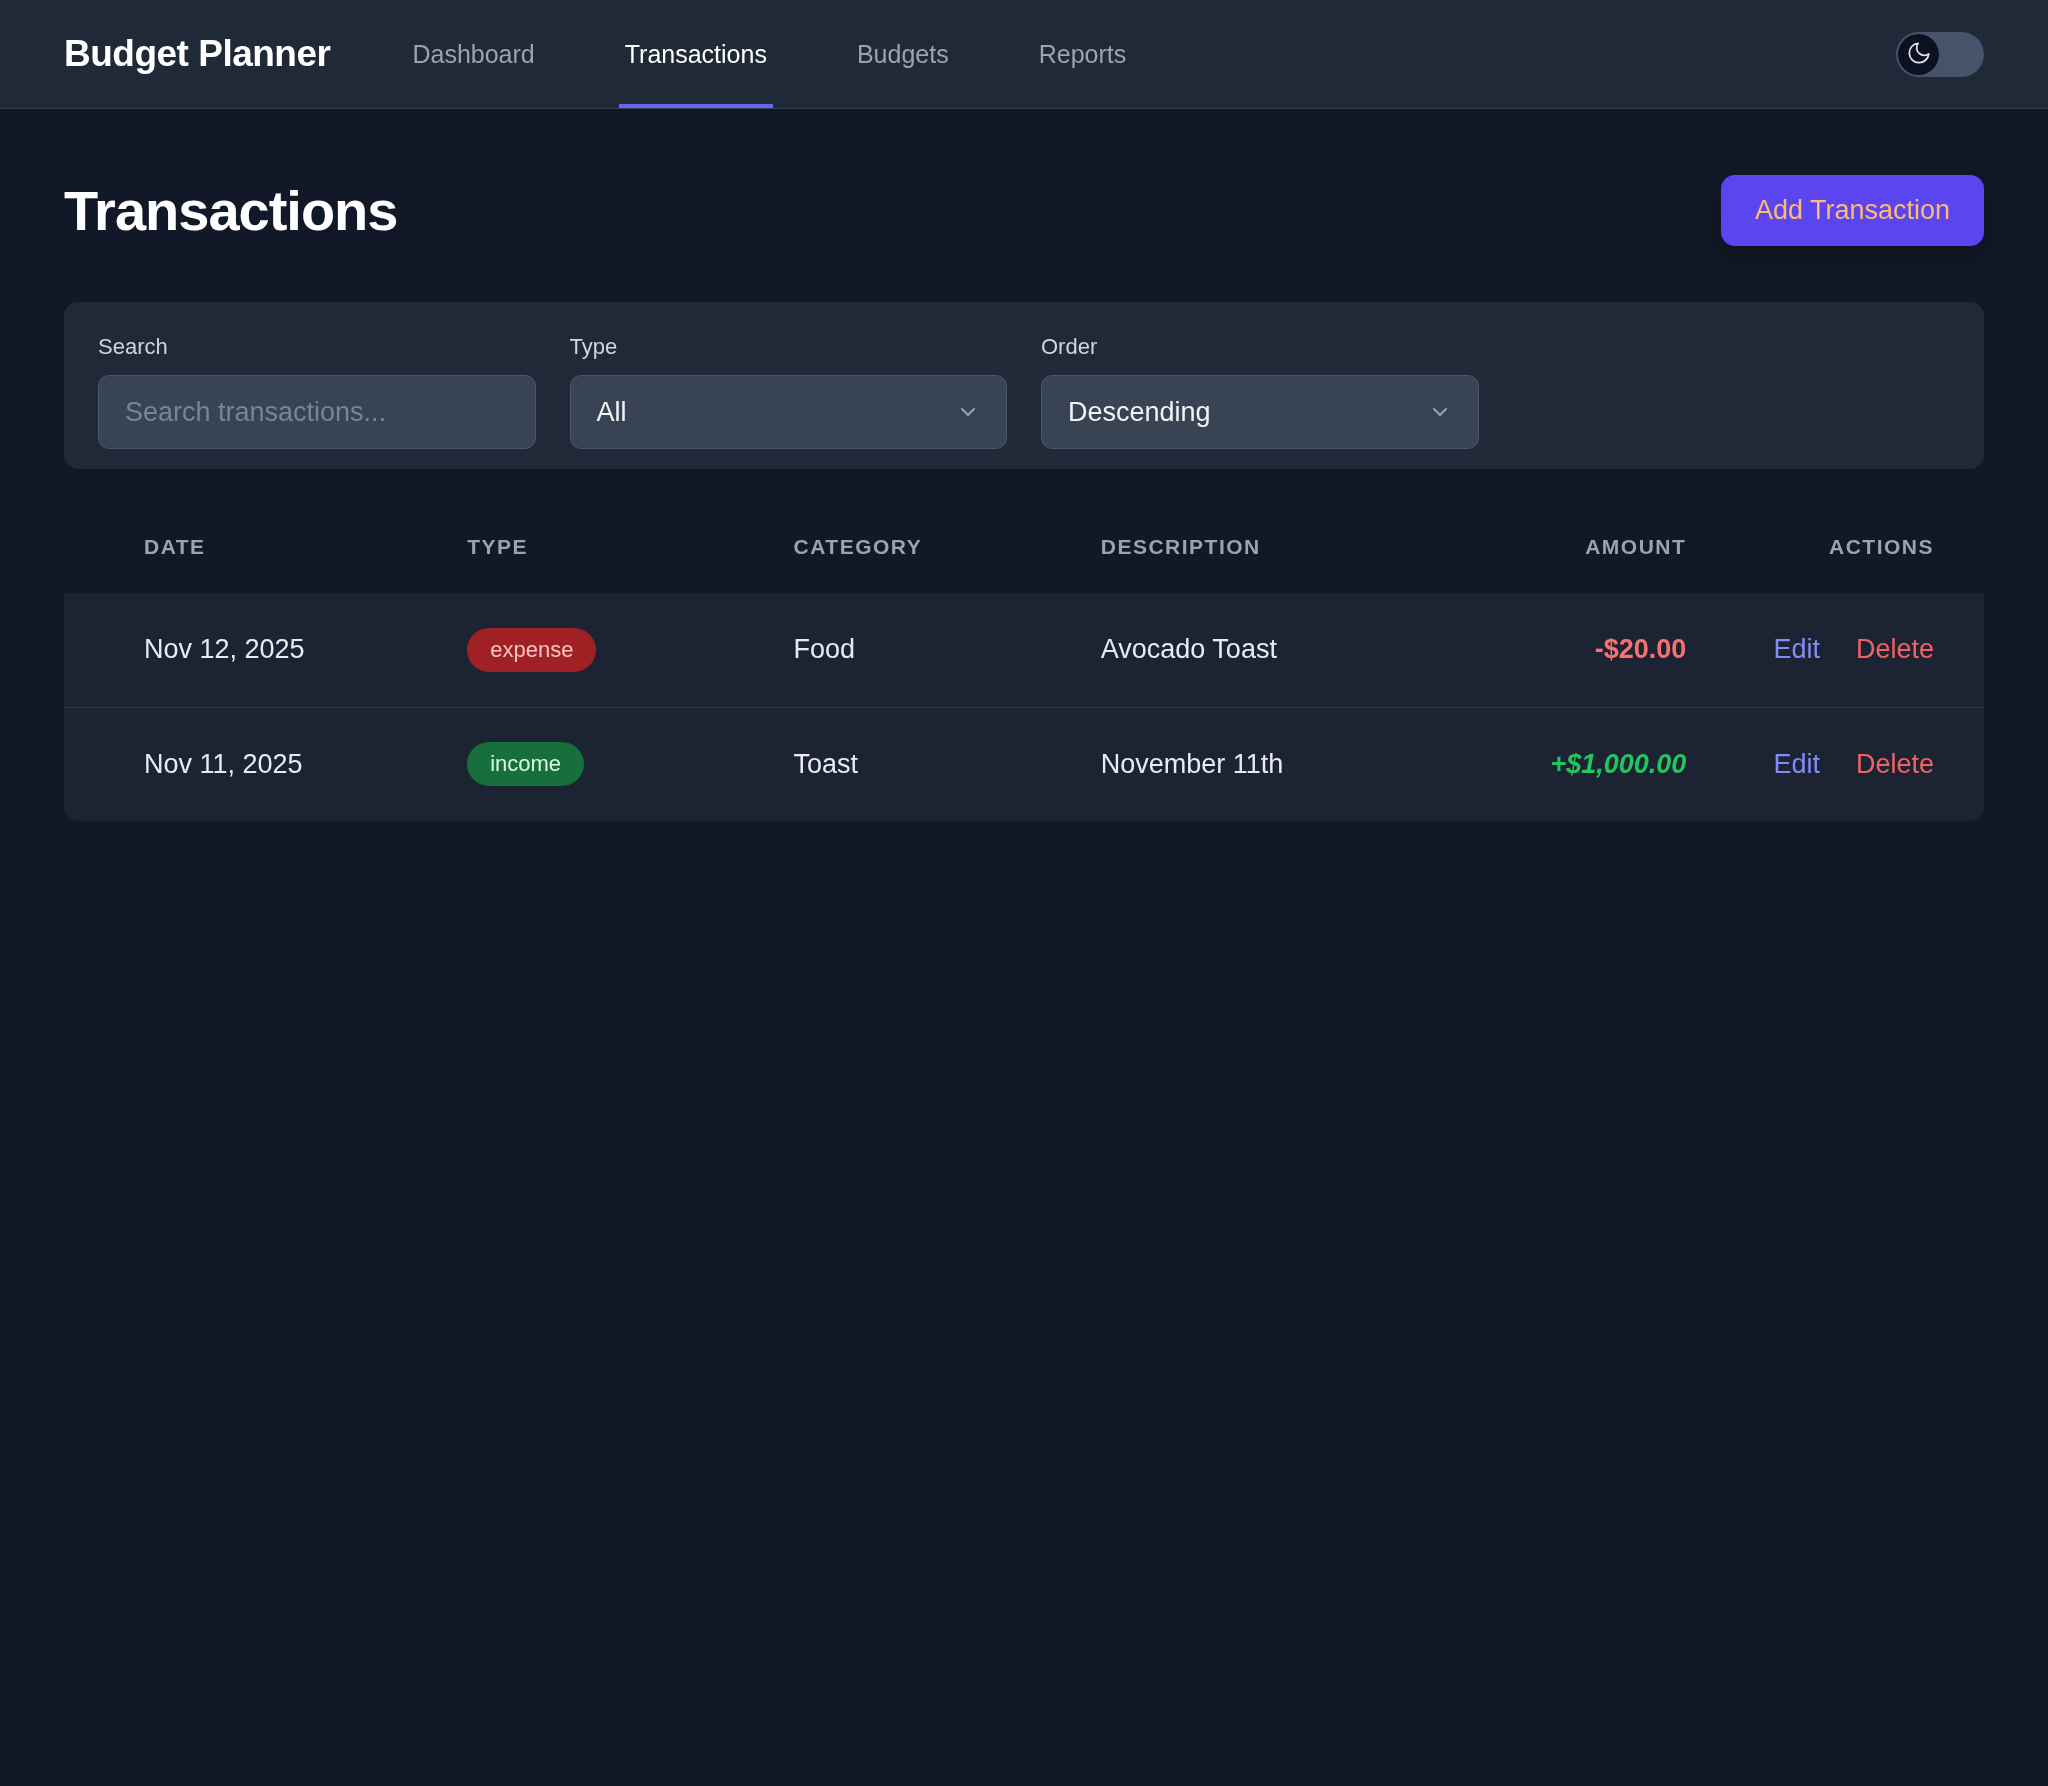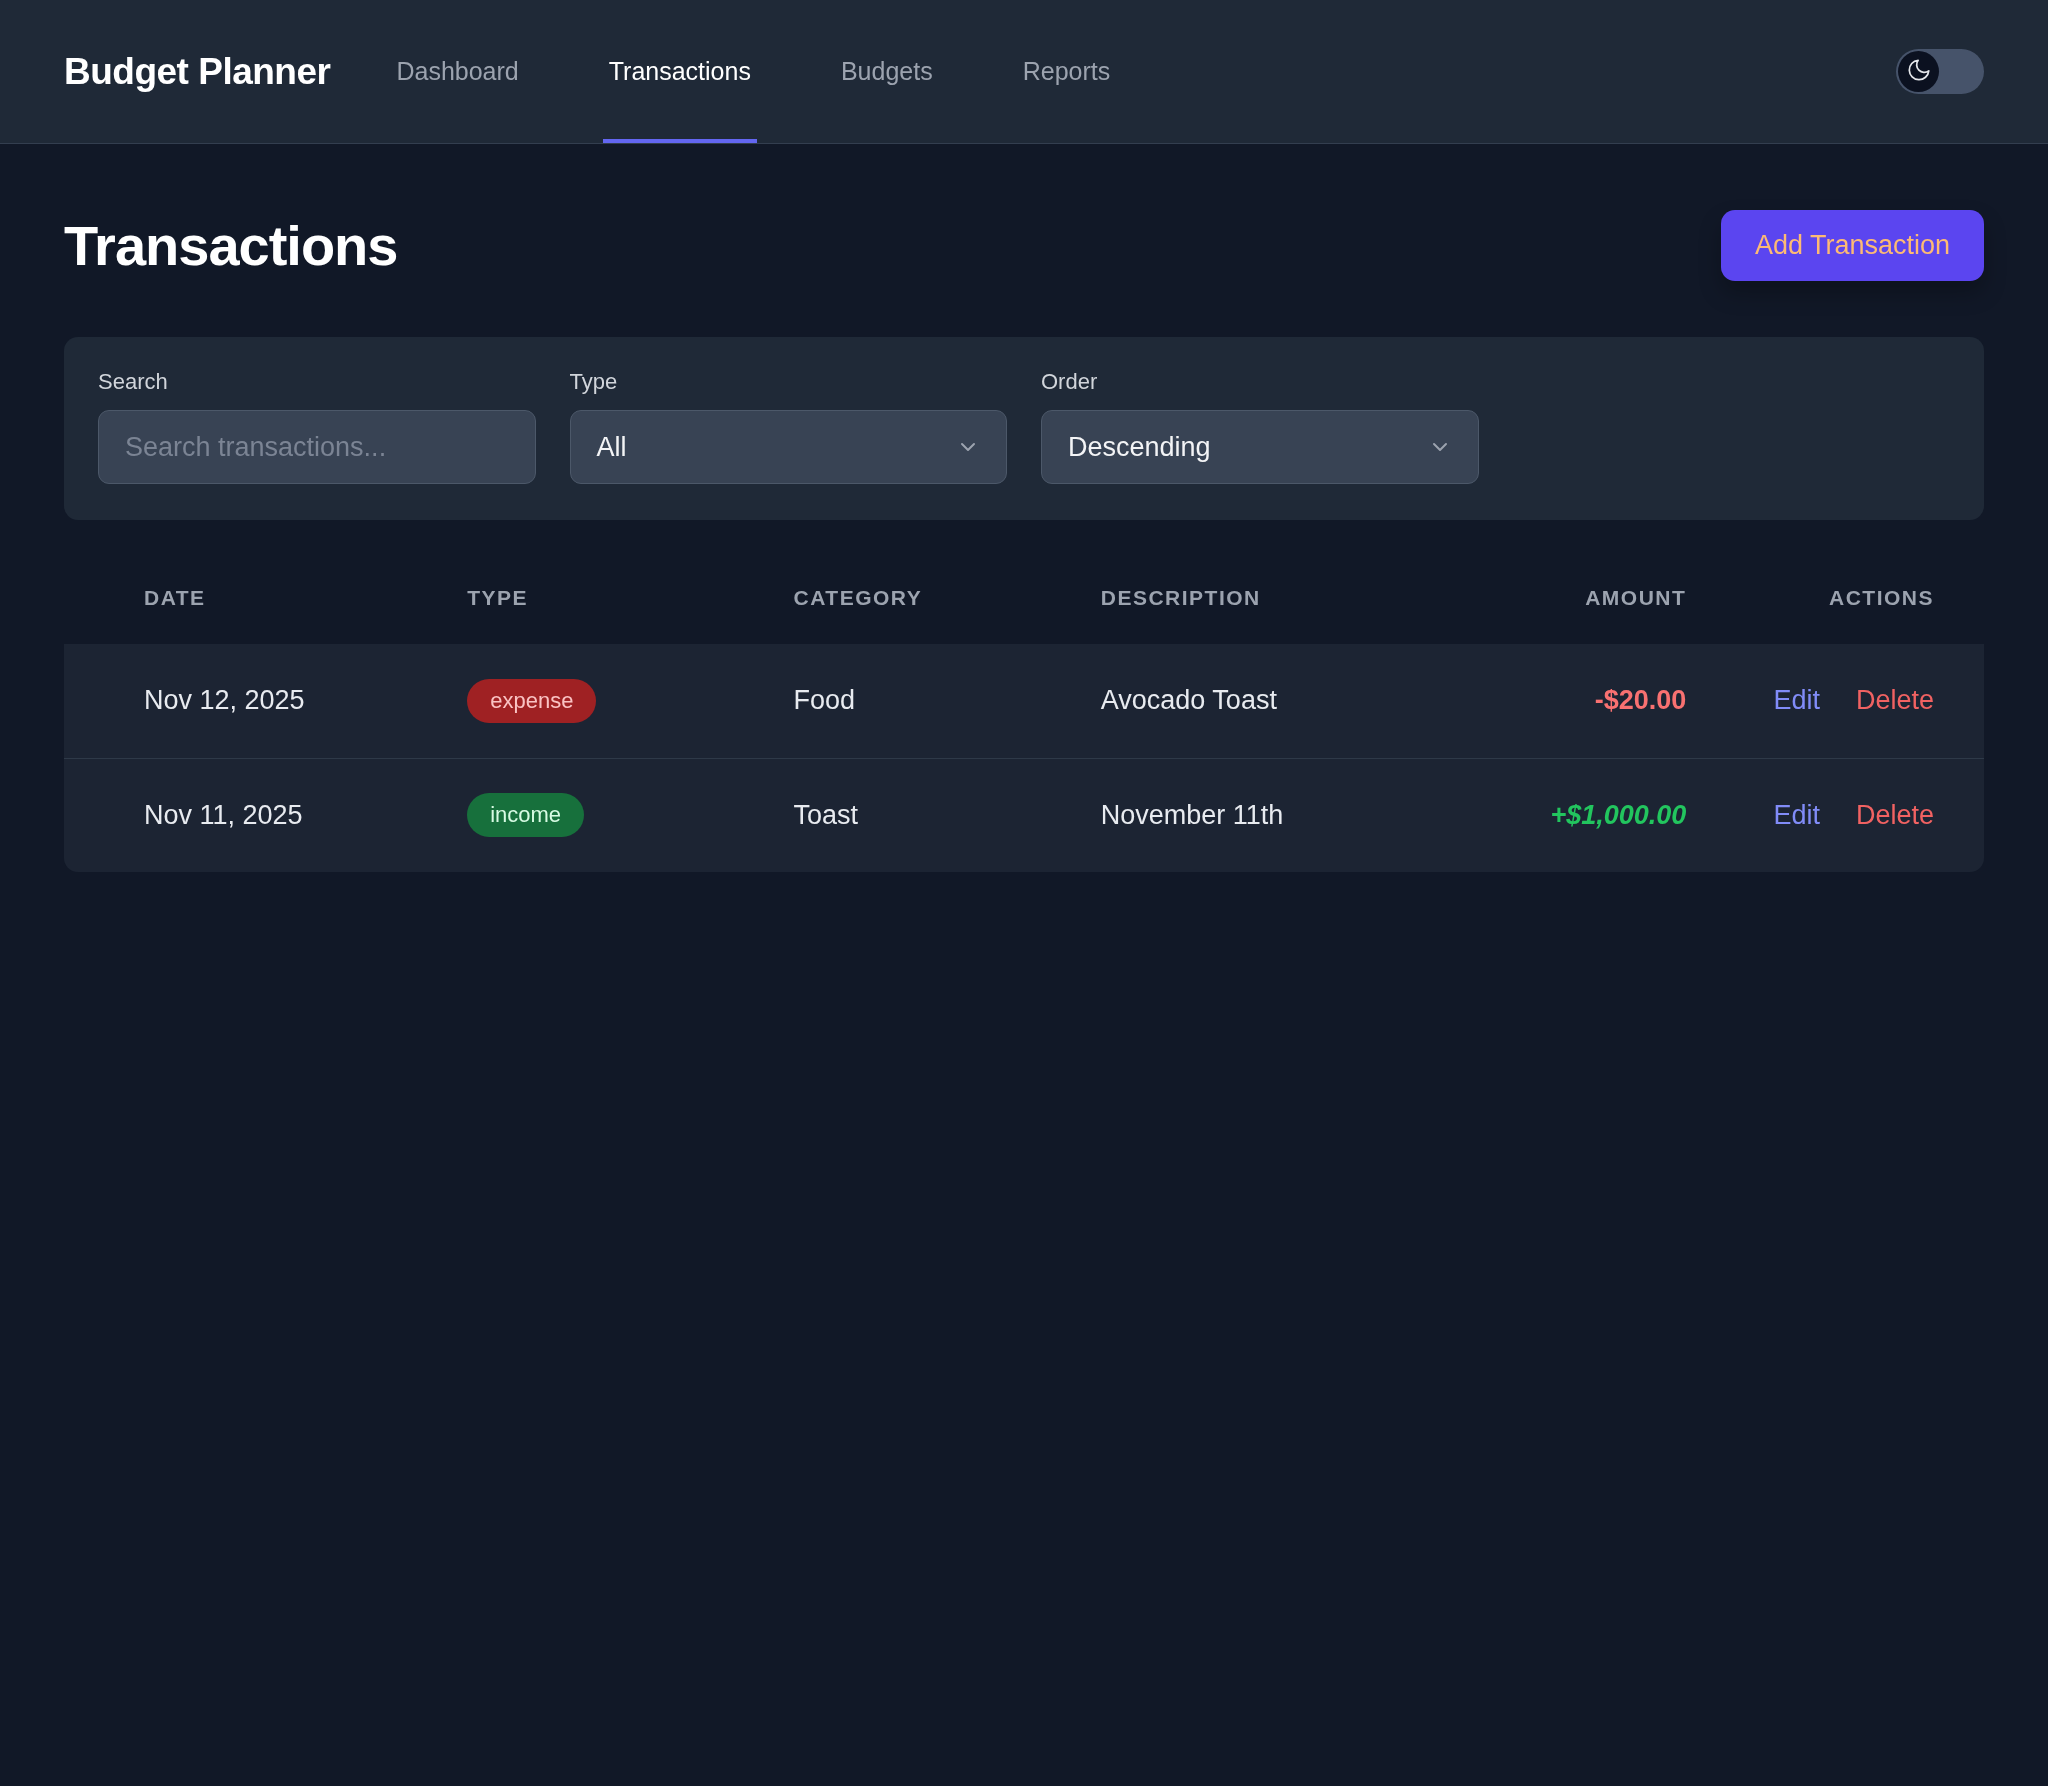--- a/index.html
+++ b/index.html
@@ -18,26 +18,27 @@
   html, body { width: 2048px; height: 1786px; }
   body {
     background: var(--bg);
     font-family: "Liberation Sans", "DejaVu Sans", sans-serif;
     color: var(--text);
     overflow: hidden;
   }
 
   
   .navbar {
-    height: 144px;
+    height: 109px;
     background: var(--surface);
     border-bottom: 1px solid #333e4f;
     display: flex;
     align-items: stretch;
     padding: 0 64px;
+    gap: 16px;
   }
   .brand {
     font-size: 37px;
     font-weight: 700;
     color: #ffffff;
     letter-spacing: -0.5px;
     align-self: center;
     margin-right: 60px;
   }
   .nav { display: flex; align-items: stretch; }
@@ -107,21 +108,21 @@
     height: 71px;
     cursor: pointer;
     box-shadow: 0 12px 22px rgba(0,0,0,0.25);
   }
 
   
   .filters {
     margin-top: 56px;
     background: var(--surface);
     border-radius: 14px;
-    padding: 32px 34px 36px;
+    padding: 32px 34px 20px;
     display: grid;
     grid-template-columns: repeat(4, 1fr);
     column-gap: 34px;
   }
   .field label {
     display: block;
     font-size: 22px;
     color: #d1d5db;
     margin-bottom: 15px;
   }

